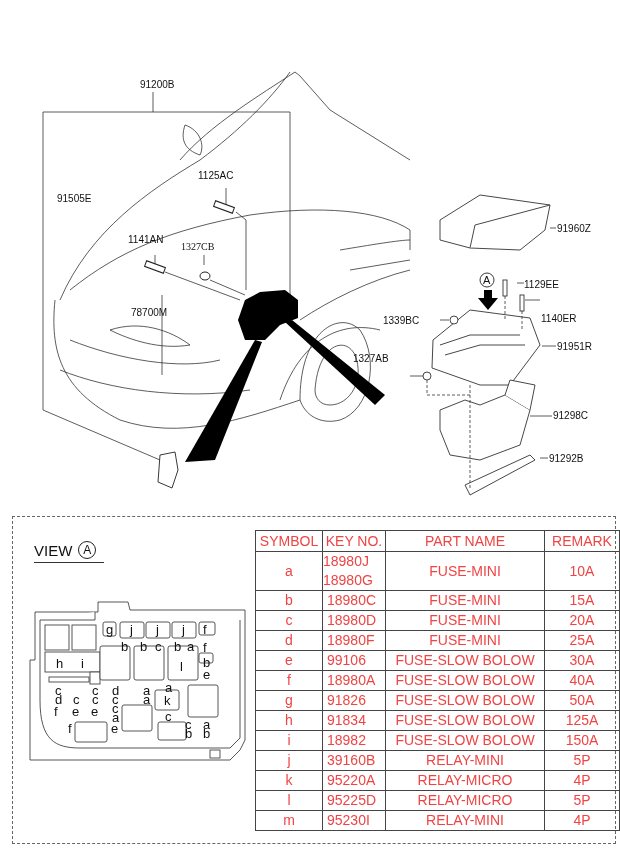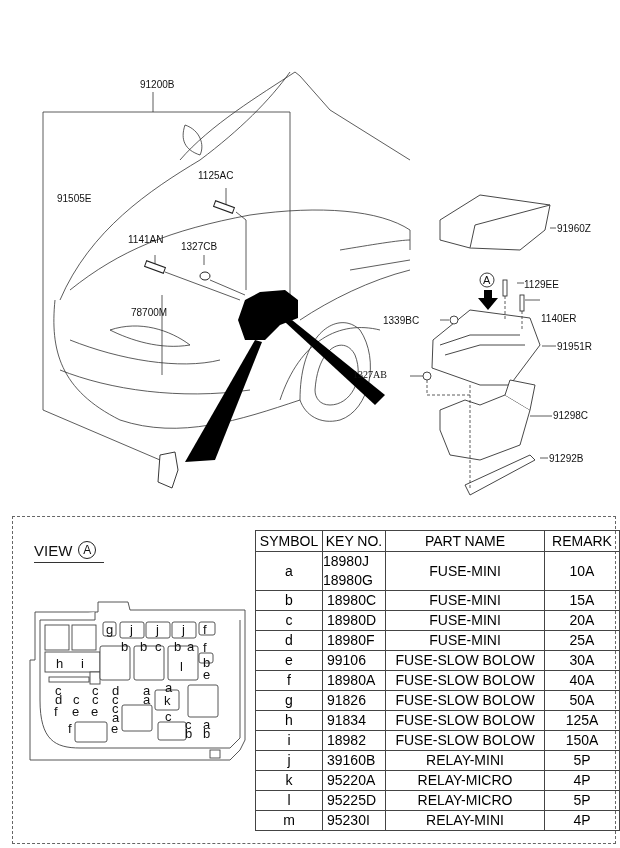--- a/index.html
+++ b/index.html
@@ -3,21 +3,21 @@
 <meta charset="utf-8">
 <style>
   html, body { margin: 0; padding: 0; background: #ffffff; }
   body { width: 620px; height: 848px; position: relative; overflow: hidden; font-family: "Liberation Sans", sans-serif; color: #111; }
   .callout { position: absolute; font-size: 10px; line-height: 16px; color: #111; white-space: nowrap; }
   svg.art { position: absolute; left: 0; top: 0; }
   .dash-frame { position: absolute; left: 12px; top: 516px; width: 604px; height: 328px; border: 1px dashed #666; box-sizing: border-box; }
   .view-label { position: absolute; left: 34px; top: 541px; font-size: 15px; display: flex; align-items: center; gap: 6px; }
   .view-underline { position: absolute; left: 34px; top: 562px; width: 70px; height: 1px; background: #333; }
   .circle-a { display: inline-block; width: 16px; height: 16px; border: 1px solid #222; border-radius: 50%; font-size: 12px; line-height: 16px; text-align: center; }
-  table.parts { position: absolute; left: 255px; top: 530px; border-collapse: collapse; font-size: 14px; color: #000000; }
+  table.parts { position: absolute; left: 255px; top: 530px; border-collapse: collapse; font-size: 14px; color: #ef4444; }
   table.parts th, table.parts td { border: 1px solid #444; padding: 0 2px; height: 19px; line-height: 19px; font-weight: normal; text-align: center; }
   table.parts th { height: 20px; }
   table.parts td.key { text-align: left; padding-left: 4px; }
   table.parts td.keytwo { text-align: left; padding-left: 0; line-height: 19px; }
   .col-sym { width: 62px; } .col-key { width: 58px; } .col-name { width: 154px; } .col-rem { width: 70px; }
   .fb-label { position: absolute; font-size: 13px; line-height: 13px; color: #111; }
 </style>
 </head>
 <body>
 
@@ -107,29 +107,29 @@
     <rect x="158" y="722" width="28" height="18" rx="2"></rect>
     <rect x="75" y="722" width="32" height="20" rx="2"></rect>
     <rect x="210" y="750" width="10" height="8"></rect>
   </g>
 </svg>
 
 <div class="callout" style="left:140px; top:77px;">91200B</div>
 <div class="callout" style="left:20px; top:191px;margin-left:37px;">91505E</div>
 <div class="callout" style="left:198px; top:168px;">1125AC</div>
 <div class="callout" style="left:128px; top:232px;text-align:right;">1141AN</div>
-<div class="callout" style="left:181px; top:239px;">1327CB</div>
+<div class="callout" style="left:181px; top:239px;font-family:Liberation Serif, serif;">1327CB</div>
 <div class="callout" style="left:131px; top:305px;">78700M</div>
 <div class="callout" style="left:557px; top:221px;">91960Z</div>
 <div class="callout" style="left:483px; top:272px; font-size:11px;">A</div>
 <div class="callout" style="left:524px; top:277px;">1129EE</div>
 <div class="callout" style="left:541px; top:292px;margin-top:19px;">1140ER</div>
 <div class="callout" style="left:383px; top:313px;">1339BC</div>
 <div class="callout" style="left:557px; top:339px;">91951R</div>
-<div class="callout" style="left:353px; top:367px;font-family:Liberation Serif, serif;">1327AB</div>
+<div class="callout" style="left:353px; top:351px;">1327AB</div>
 <div class="callout" style="left:553px; top:408px;">91298C</div>
 <div class="callout" style="left:549px; top:451px;">91292B</div>
 
 <div class="dash-frame"></div>
 
 <div class="view-label">
   <span>VIEW</span>
   <span class="circle-a">A</span>
 </div>
 <div class="view-underline"></div>

